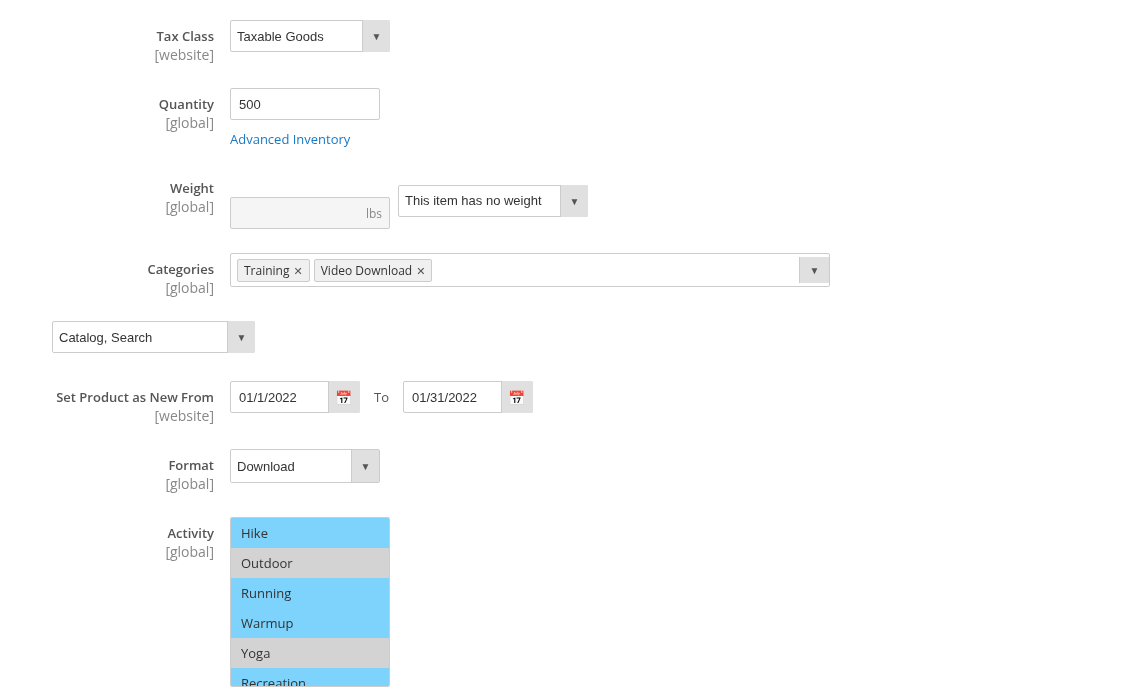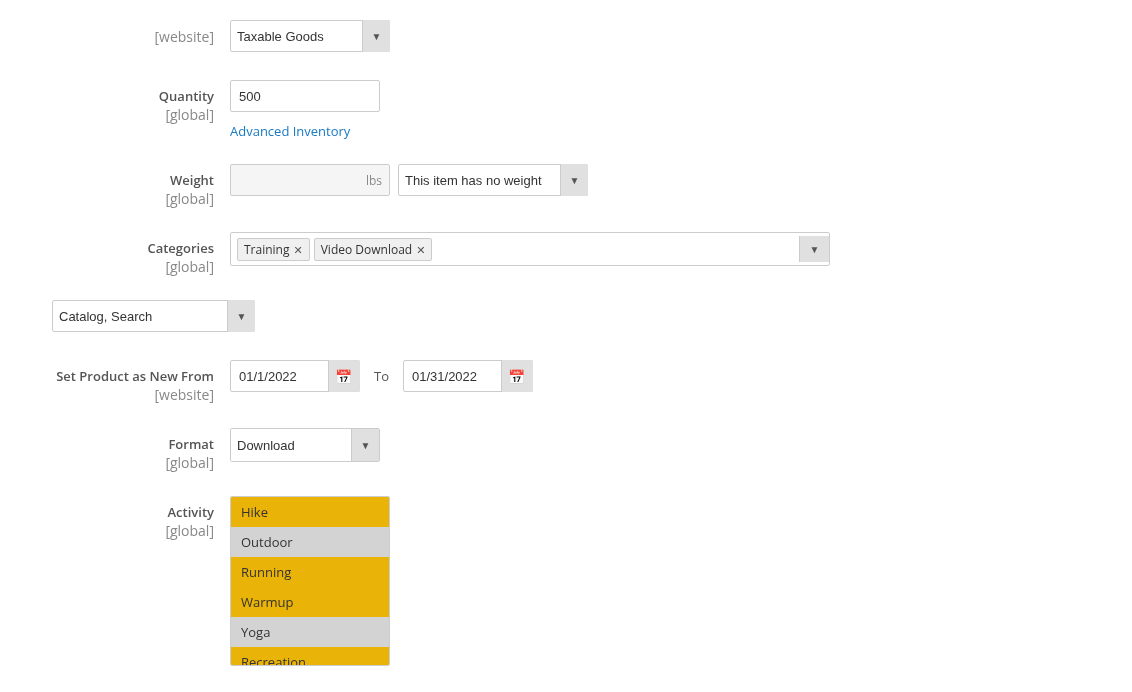--- a/index.html
+++ b/index.html
@@ -92,20 +92,21 @@
       color: #1979c3;
       text-decoration: none;
       font-size: 13px;
       display: block;
       margin-top: 4px;
     }
     .weight-input-wrapper {
       position: relative;
       display: inline-flex;
       align-items: center;
+      margin-top: 25px;
     }
     .weight-input-wrapper input {
       width: 160px;
       background: #f5f5f5;
       color: #aaa;
     }
     .weight-unit {
       position: absolute;
       right: 8px;
       color: #888;
@@ -190,21 +191,21 @@
       height: 32px;
       border-radius: 0;
       border-left: 1px solid #ccc;
     }
     .activity-listbox {
       border: 1px solid #ccc;
       border-radius: 2px;
       width: 160px;
       overflow-y: scroll;
       height: 170px;
-      background: #eab308;
+      background: #7dd3fc;
     }
     .activity-listbox .list-item {
       padding: 6px 10px;
       font-size: 13px;
       cursor: pointer;
       color: #333;
     }
     .activity-listbox .list-item.selected {
       background: #d3d3d3;
     }
@@ -251,20 +252,21 @@
       gap: 6px;
     }
   </style>
 </head>
 <body>
 
 <div class="form-container">
 
   <div class="form-row">
     <div class="label-col">
+      <span class="field-label">Tax Class</span>
       <span class="field-scope">[website]</span>
     </div>
     <div class="field-col">
       <div class="select-wrapper">
         <select style="width:160px;">
           <option>Taxable Goods</option>
           <option>None</option>
         </select>
         <div class="select-arrow">▼</div>
       </div>

